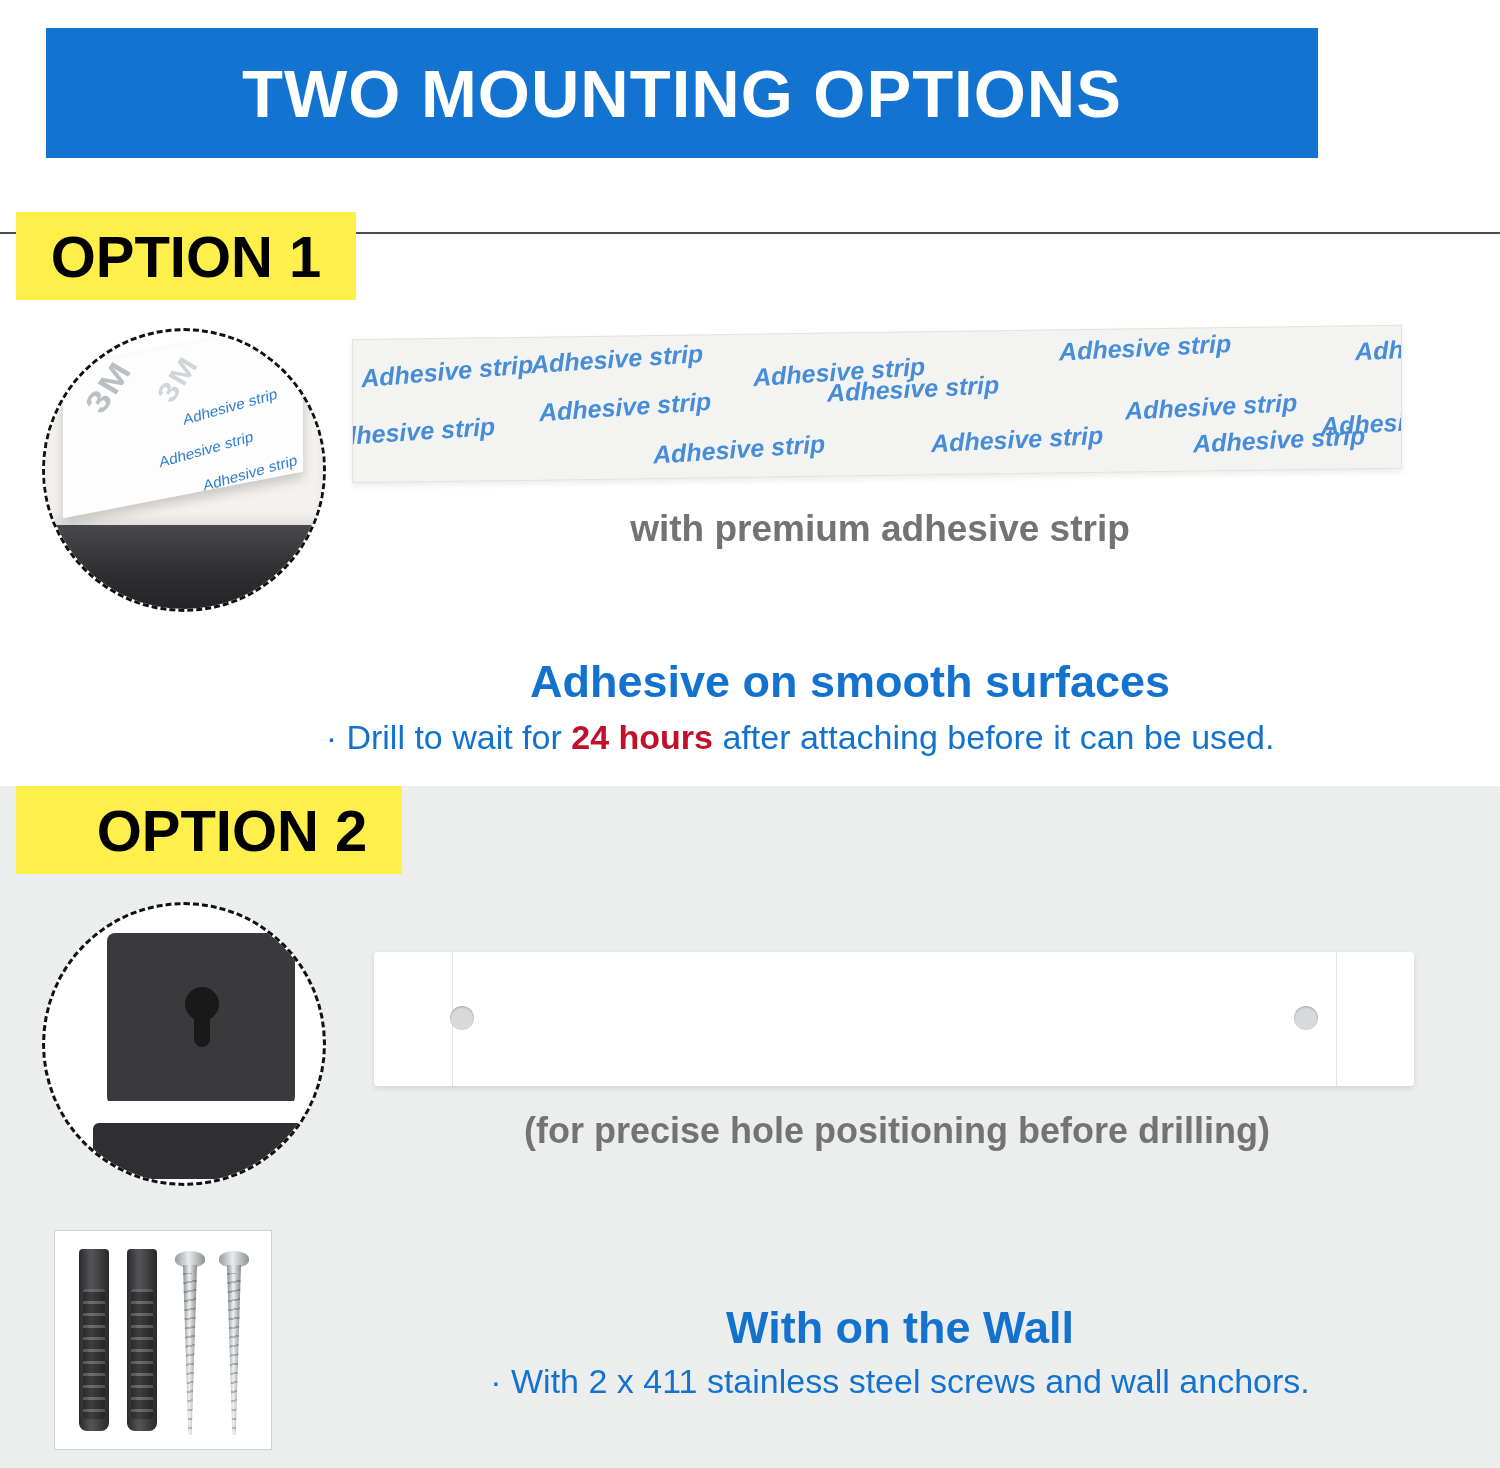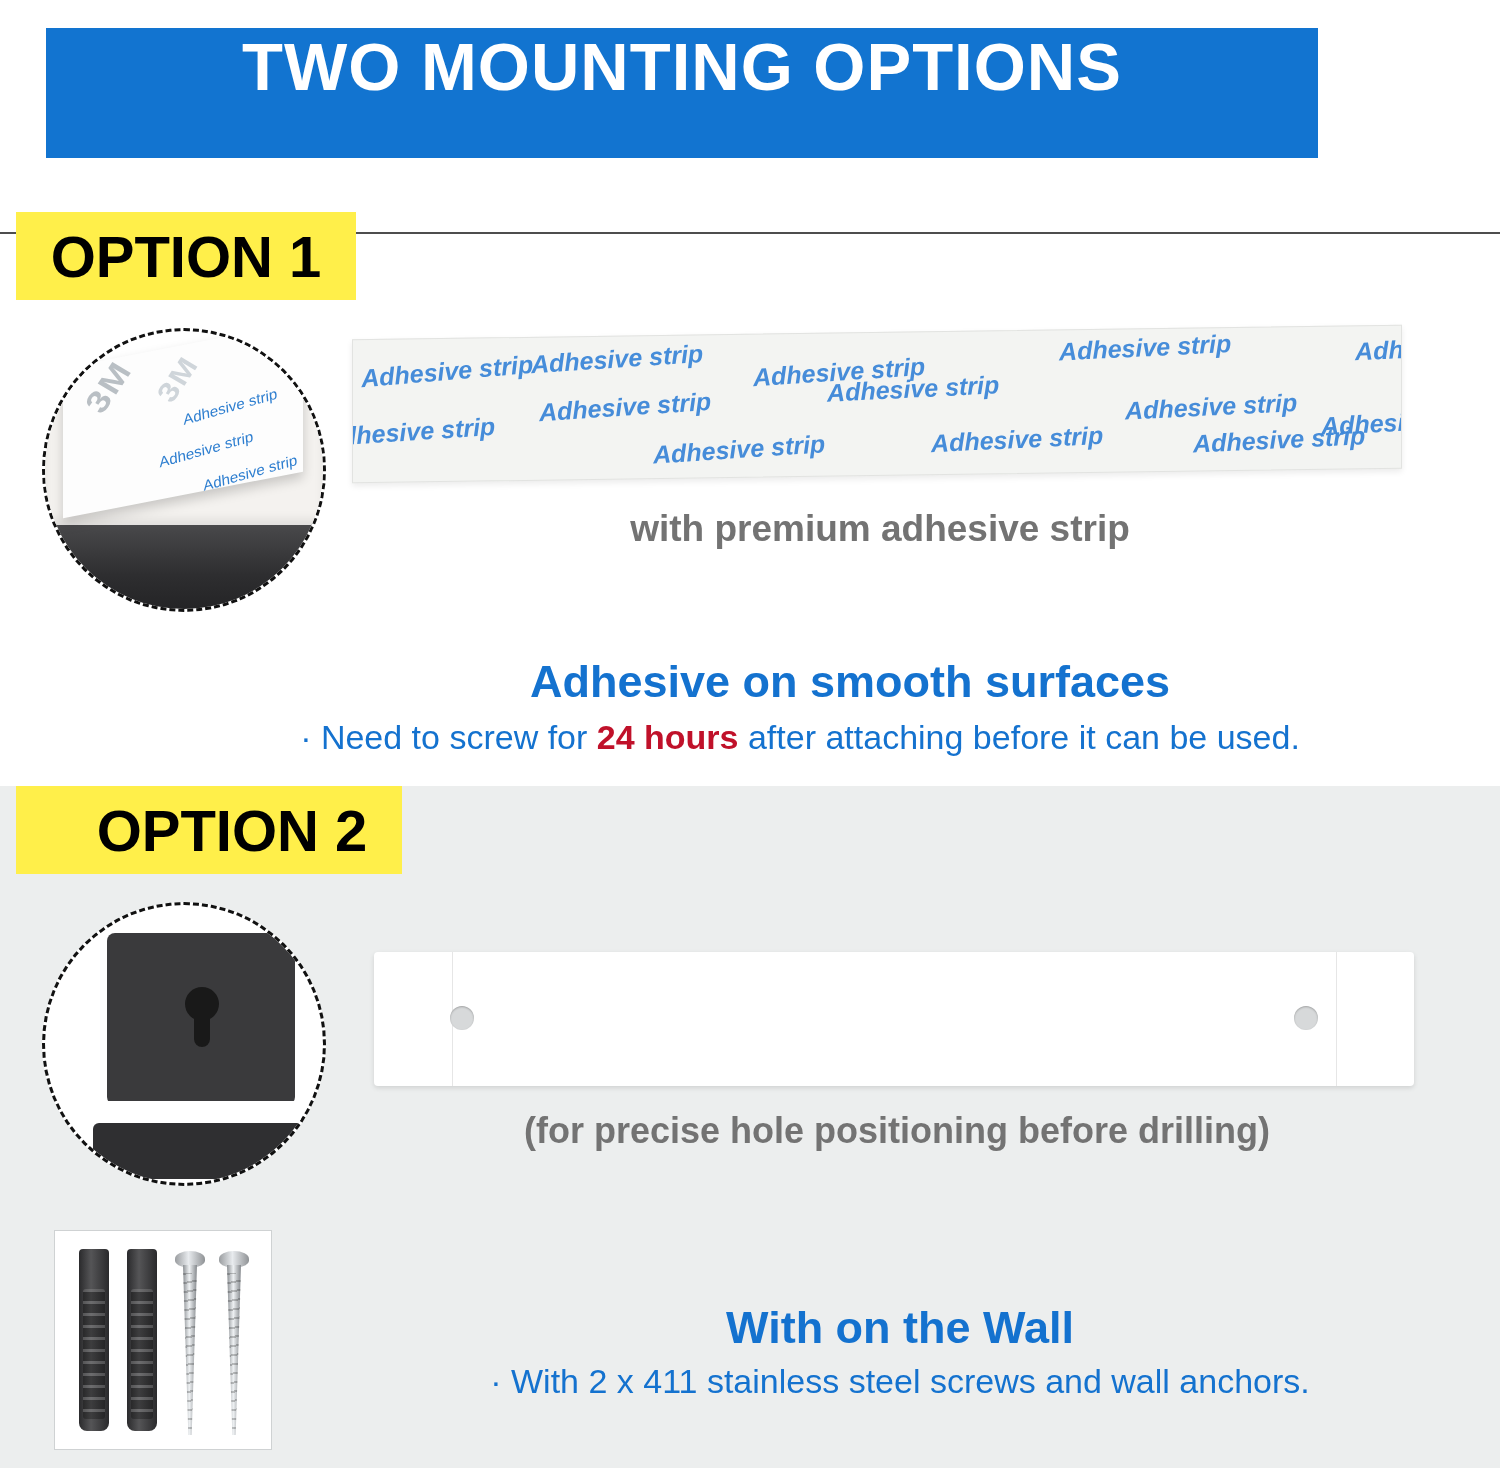--- a/index.html
+++ b/index.html
@@ -18,20 +18,21 @@
 
   
   .header-banner {
     position: absolute;
     left: 46px;
     top: 28px;
     width: 1272px;
     height: 130px;
     background: #1274d0;
     display: flex;
+    align-items: center;
     justify-content: center;
   }
   .header-title {
     color: #ffffff;
     font-size: 67px;
     font-weight: bold;
     letter-spacing: 1px;
     white-space: nowrap;
   }
 
@@ -427,21 +428,21 @@
   <div class="word" style="left:300px; top:100px; transform:rotate(-3deg);">Adhesive strip</div>
   <div class="word" style="left:474px; top:42px; transform:rotate(-2deg);">Adhesive strip</div>
   <div class="word" style="left:578px; top:94px; transform:rotate(-2deg);">Adhesive strip</div>
   <div class="word" style="left:772px; top:64px; transform:rotate(-2deg);">Adhesive strip</div>
   <div class="word" style="left:840px; top:98px; transform:rotate(-2deg);">Adhesive strip</div>
   <div class="word" style="left:968px; top:82px; transform:rotate(-2deg);">Adhesive strip</div>
 </div>
 
 <div class="caption cap-adhesive">with premium adhesive strip</div>
 <div class="blue-head head-adhesive">Adhesive on smooth surfaces</div>
-<div class="blue-bullet bullet-adhesive"><span>· Need to screw for </span><span class="red-em">24 hours</span><span> after attaching before it can be used.</span></div>
+<div class="blue-bullet bullet-adhesive"><span>· Drill to wait for </span><span class="red-em">24 hours</span><span> after attaching before it can be used.</span></div>
 
 <div class="option2-section"></div>
 
 <div class="tag tag-2">OPTION 2</div>
 
 <div class="circle-callout circle-2">
   <div class="mount-plate">
     <div class="keyhole-circle"></div>
     <div class="keyhole-slot"></div>
   </div>

